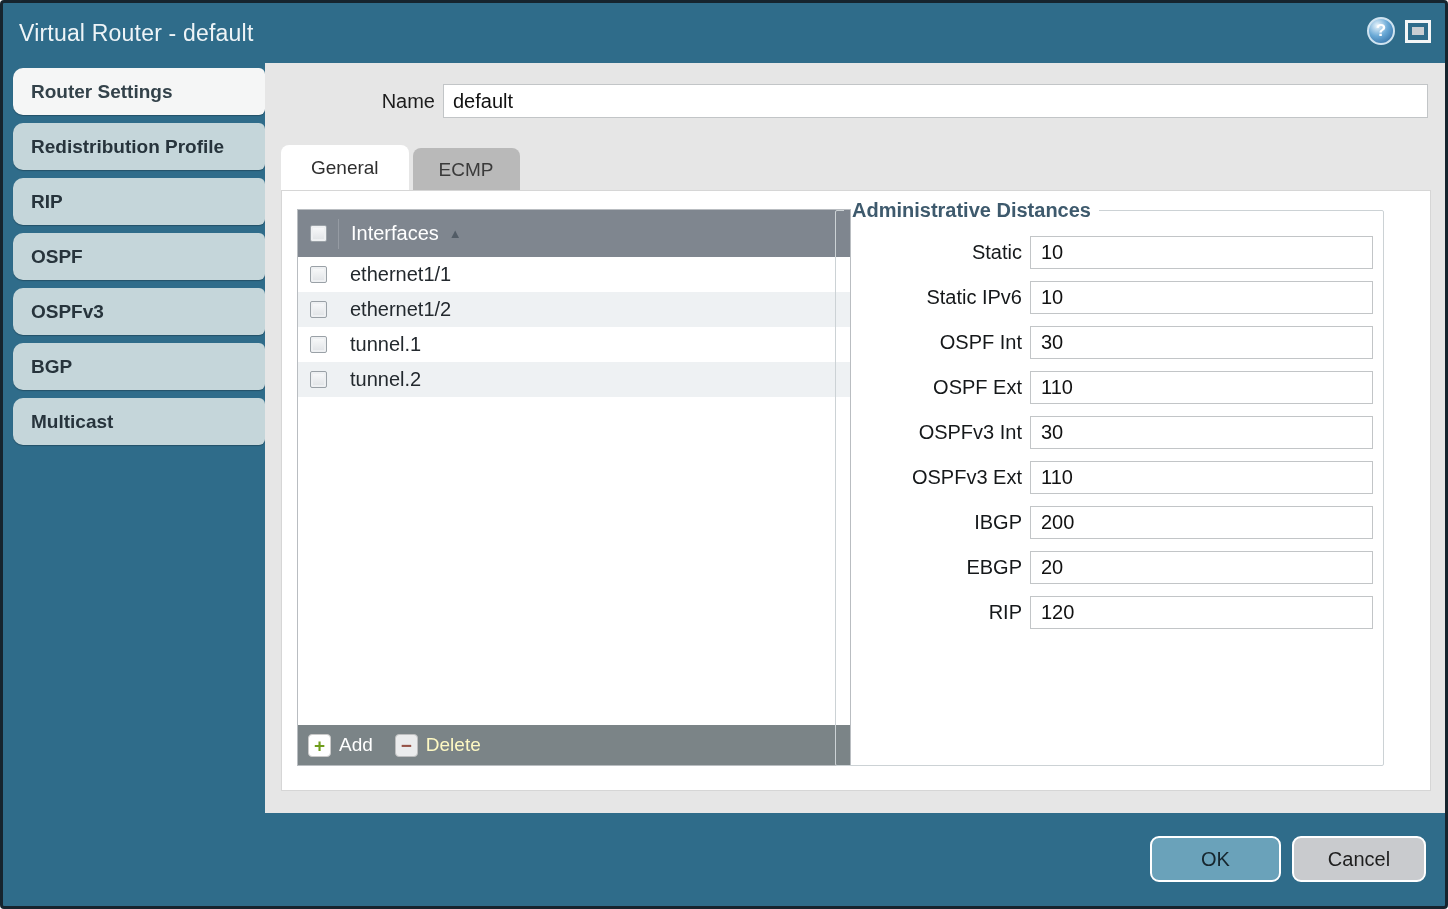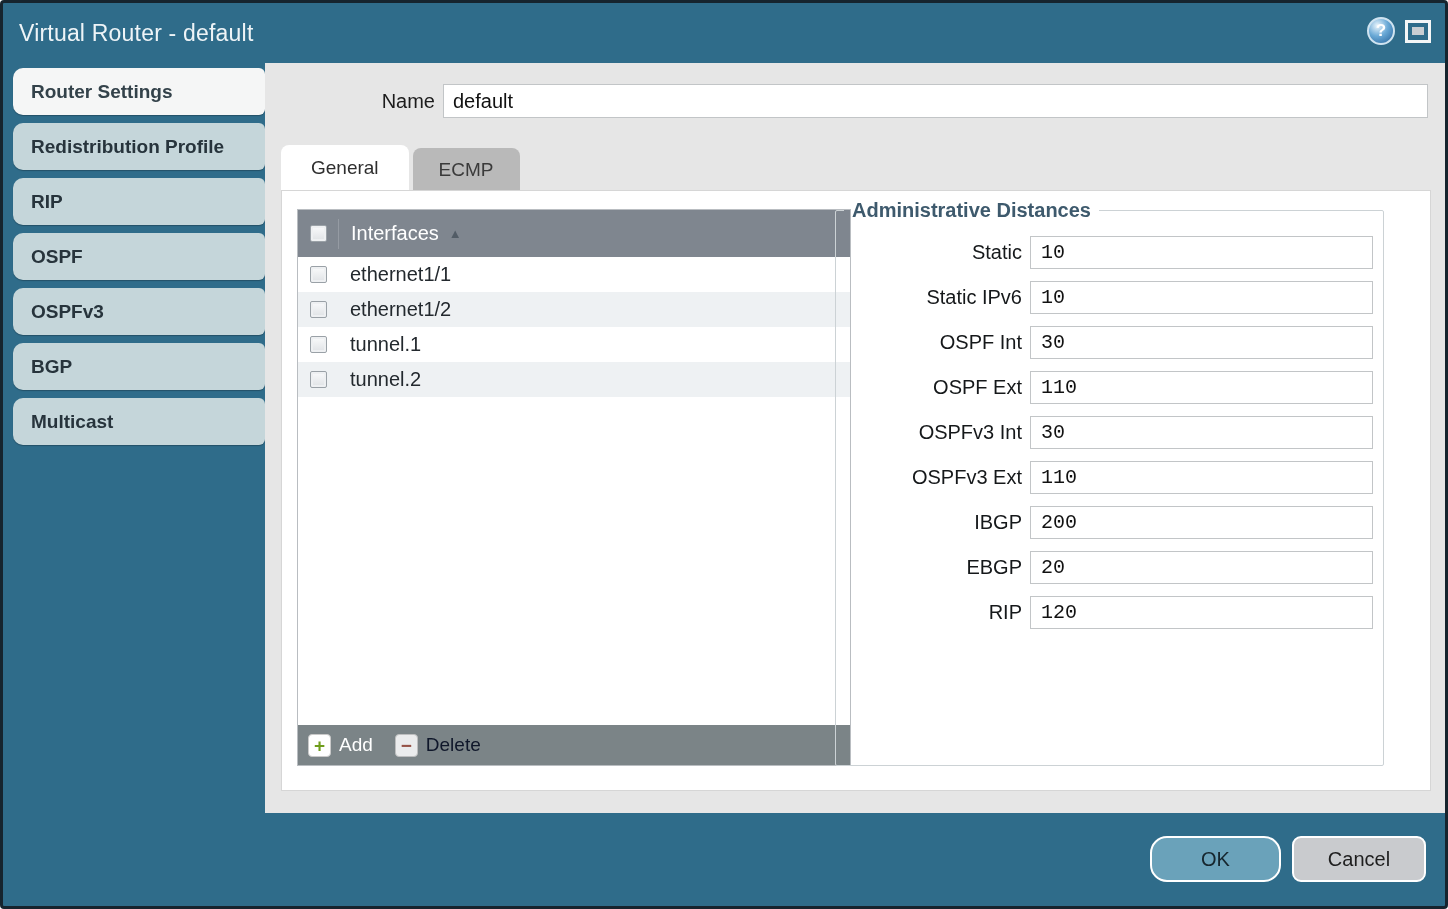--- a/index.html
+++ b/index.html
@@ -99,44 +99,44 @@
   }
   .tbl-btn { display:flex; align-items:center; gap:8px; cursor:pointer; }
   .mini-icon {
     width:23px; height:23px; background:#ffffff; border-radius:4px;
     border:1px solid #c9c9c9; display:flex; align-items:center; justify-content:center;
     font-weight:bold; font-size:19px; line-height:1;
   }
   .mini-icon.plus { color:#6f9d1c; }
   .mini-icon.minus { color:#9b4a3c; }
   .tbl-btn .lbl { font-size:19px; color:#ffffff; }
-  .tbl-btn.disabled .lbl { color:#0f172a; }
+  .tbl-btn.disabled .lbl { color:#fef9c3; }
   .tbl-btn.disabled .mini-icon { opacity:0.85; }
 
   
   .admin-fieldset {
     position:absolute; left:553px; top:8px; width:549px; height:567px;
     border:1px solid #ccd2d5; border-radius:2px; padding:14px 10px 0 0;
   }
   .admin-fieldset legend {
     margin-left:8px; padding:0 8px; font-size:20px; font-weight:bold; color:#3e5a6d;
   }
   .field-row { display:flex; align-items:center; justify-content:flex-end; margin-bottom:12px; }
   .field-row label { font-size:20px; color:#15181a; margin-right:8px; white-space:nowrap; }
   .field-row input {
     width:343px; height:33px; border:1px solid #c2c5c7; background:#fff;
-    font-size:20px; padding-left:10px; font-family:Liberation Mono, monospace; color:#111;
+    font-size:20px; padding-left:10px; font-family:Liberation Sans, sans-serif; color:#111;
   }
 
   
   .action-btn {
     position:absolute; height:46px; border-radius:9px; border:2px solid #ffffff;
     font-size:20px; color:#16262e; cursor:pointer; font-family:"Liberation Sans", sans-serif;
   }
-  .ok-btn { left:1147px; top:833px; width:131px; background:#6aa2ba;border-radius:17px; }
+  .ok-btn { left:1147px; top:833px; width:131px; background:#6aa2ba; }
   .cancel-btn { left:1289px; top:833px; width:134px; background:#c9cbce; color:#1e1e1e; }
 </style>
 </head>
 <body>
 
 <div class="dialog">
 
   <div class="titlebar">
     <span class="title">Virtual Router - default</span>
     <div class="titlebar-icons">

